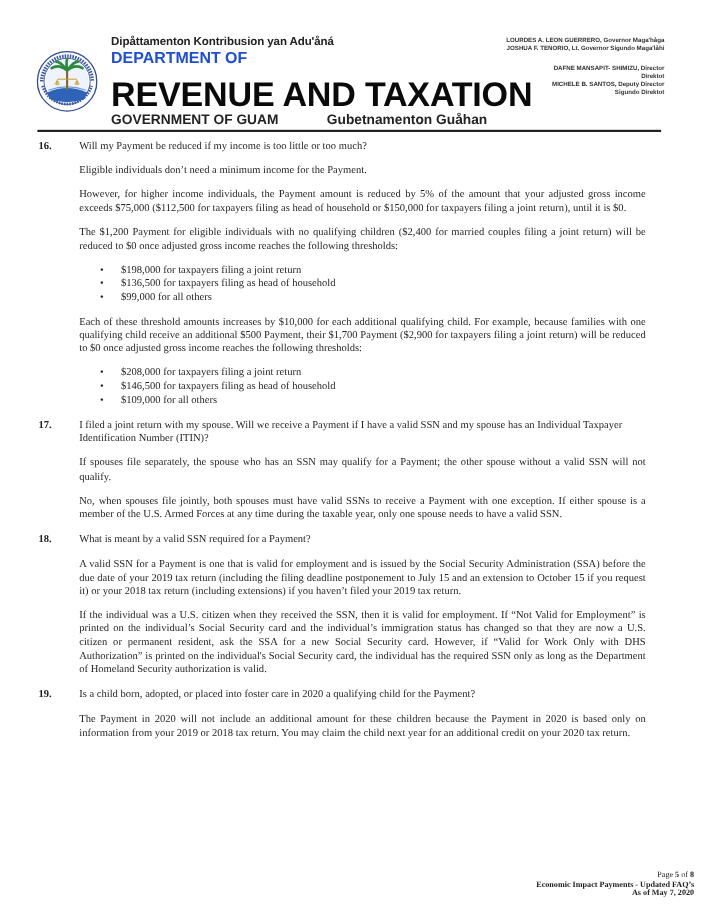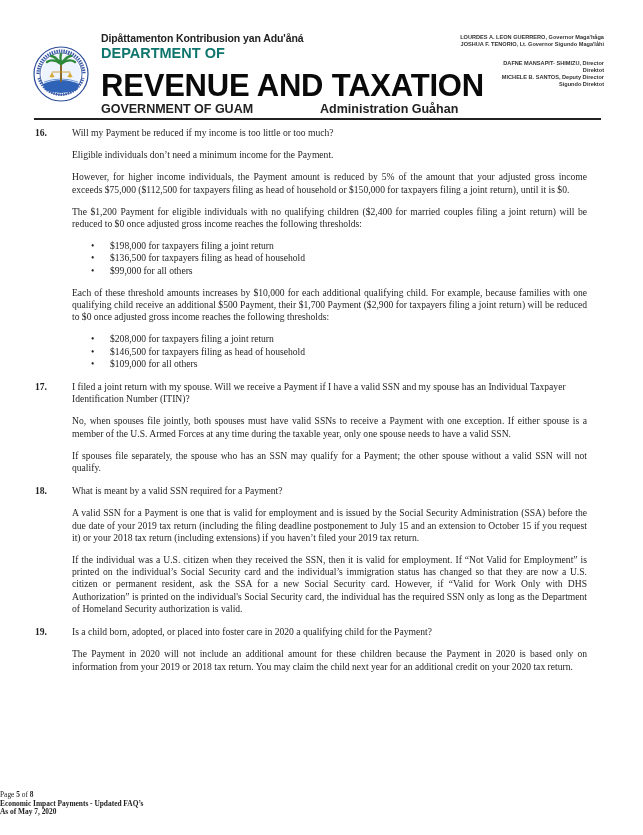--- a/index.html
+++ b/index.html
@@ -1,38 +1,38 @@
 <!DOCTYPE html>
 <html><head>
   <meta charset="utf-8">
   <style>
     html, body { margin: 0; padding: 0; background: #ffffff; }
     body { width: 643px; height: 835px; position: relative; overflow: hidden; color: #1a1a1a; }
     .header { position: absolute; left: 0; top: 0; width: 643px; height: 122px; }
     .seal { position: absolute; left: 33px; top: 46px; width: 56px; height: 56px; }
     .hdr-left { position: absolute; left: 101px; top: 32px; font-family: "Liberation Sans", sans-serif; }
     .hdr-chamorro { font-size: 10.5px; font-weight: bold; color: #222; letter-spacing: -0.1px; line-height: 12px; }
-    .hdr-dept { font-size: 14.5px; font-weight: bold; color: #0f766e; line-height: 16px; margin-top: 1px; }
+    .hdr-dept { font-size: 14.5px; font-weight: bold; color: #1d4ed8; line-height: 16px; margin-top: 1px; }
     .hdr-revenue { font-size: 31px; font-weight: bold; color: #0a0a0a; line-height: 30px; letter-spacing: -0.2px; margin-top: 10px; }
-    .hdr-gov-row { display: flex; gap: 67px; margin-top: 1px; }
+    .hdr-gov-row { display: flex; gap: 44px; margin-top: 1px; }
     .hdr-gov { font-size: 12.5px; font-weight: bold; color: #222; line-height: 14px; }
     .hdr-right-top { position: absolute; right: 39px; top: 34px; text-align: right; font-family: "Liberation Sans", sans-serif; font-size: 5.6px; font-weight: bold; line-height: 7px; color: #333; }
     .hdr-right-mid { position: absolute; right: 39px; top: 60px; text-align: right; font-family: "Liberation Sans", sans-serif; font-size: 5.6px; font-weight: bold; line-height: 7px; color: #333; }
     .hdr-rule { position: absolute; left: 34px; top: 118px; width: 567px; height: 2px; background: #222; }
 
     .content { position: absolute; left: 0; top: 127px; width: 643px; font-family: "Liberation Serif", serif; font-size: 9.6px; line-height: 12.2px; color: #1f1f1f; }
     .q { position: relative; padding-left: 72px; padding-right: 56px; margin-bottom: 11px; }
     .q-num { position: absolute; left: 35px; top: 0; font-weight: bold; }
     .q-title { font-weight: normal; margin: 0 0 10px 0; }
     .para { text-align: justify; margin: 0 0 10px 0; }
     ul.bullets { list-style: none; margin: 0 0 10px 0; padding: 0 0 0 19px; }
     ul.bullets li { position: relative; padding-left: 19px; line-height: 12.2px; }
     ul.bullets li .dot { position: absolute; left: 0; top: 0; }
 
-    .footer { position: absolute; left: 0; top: 791px; width: 631px; text-align: left; font-family: "Liberation Serif", serif; font-size: 7.4px; line-height: 8.6px; color: #222; }
+    .footer { position: absolute; left: 0; top: 791px; width: 631px; text-align: right; font-family: "Liberation Serif", serif; font-size: 7.4px; line-height: 8.6px; color: #222; }
     .footer b { font-weight: bold; }
   </style>
 </head>
 <body>
 
 <div class="header">
   <svg class="seal" viewBox="0 0 56 56">
     <circle cx="28" cy="28" r="27" fill="#ffffff" stroke="#2d4d9a" stroke-width="1.2"></circle>
     <circle cx="28" cy="28" r="21" fill="#ffffff" stroke="#2d4d9a" stroke-width="0.8"></circle>
     <path d="M5 28 A23 23 0 0 1 51 28" fill="none" stroke="#3a5aa8" stroke-width="3.2" stroke-dasharray="1.4 1"></path>
@@ -48,21 +48,21 @@
     <path d="M16 30 Q19 33 22 30" fill="#d6aa3a"></path>
     <path d="M34 30 Q37 33 40 30" fill="#d6aa3a"></path>
   </svg>
 
   <div class="hdr-left">
     <div class="hdr-chamorro">Dipåttamenton Kontribusion yan Adu'åná</div>
     <div class="hdr-dept">DEPARTMENT OF</div>
     <div class="hdr-revenue">REVENUE AND TAXATION</div>
     <div class="hdr-gov-row">
       <span class="hdr-gov">GOVERNMENT OF GUAM</span>
-      <span class="hdr-gov">Administration Guåhan</span>
+      <span class="hdr-gov">Gubetnamenton Guåhan</span>
     </div>
   </div>
 
   <div class="hdr-right-top">
     <div>LOURDES A. LEON GUERRERO, Governor  Maga'håga</div>
     <div>JOSHUA F. TENORIO, Lt. Governor Sigundo Maga'låhi</div>
   </div>
   <div class="hdr-right-mid">
     <div>DAFNE MANSAPIT- SHIMIZU, Director</div>
     <div>Direktot</div>
@@ -90,22 +90,22 @@
     <ul class="bullets">
       <li><span class="dot">•</span><span>$208,000 for taxpayers filing a joint return</span></li>
       <li><span class="dot">•</span><span>$146,500 for taxpayers filing as head of household</span></li>
       <li><span class="dot">•</span><span>$109,000 for all others</span></li>
     </ul>
   </div>
 
   <div class="q">
     <span class="q-num">17.</span>
     <p class="q-title">I filed a joint return with my spouse. Will we receive a Payment if I have a valid SSN and my spouse has an Individual Taxpayer Identification Number (ITIN)?</p>
+    <p class="para">If spouses file separately, the spouse who has an SSN may qualify for a Payment; the other spouse without a valid SSN will not qualify.</p>
     <p class="para">No, when spouses file jointly, both spouses must have valid SSNs to receive a Payment with one exception. If either spouse is a member of the U.S. Armed Forces at any time during the taxable year, only one spouse needs to have a valid SSN.</p>
-    <p class="para">If spouses file separately, the spouse who has an SSN may qualify for a Payment; the other spouse without a valid SSN will not qualify.</p>
   </div>
 
   <div class="q">
     <span class="q-num">18.</span>
     <p class="q-title">What is meant by a valid SSN required for a Payment?</p>
     <p class="para">A valid SSN for a Payment is one that is valid for employment and is issued by the Social Security Administration (SSA) before the due date of your 2019 tax return (including the filing deadline postponement to July 15 and an extension to October 15 if you request it) or your 2018 tax return (including extensions) if you haven’t filed your 2019 tax return.</p>
     <p class="para">If the individual was a U.S. citizen when they received the SSN, then it is valid for employment. If “Not Valid for Employment” is printed on the individual’s Social Security card and the individual’s immigration status has changed so that they are now a U.S. citizen or permanent resident, ask the SSA for a new Social Security card. However, if “Valid for Work Only with DHS Authorization” is printed on the individual's Social Security card, the individual has the required SSN only as long as the Department of Homeland Security authorization is valid.</p>
   </div>
 
   <div class="q">

